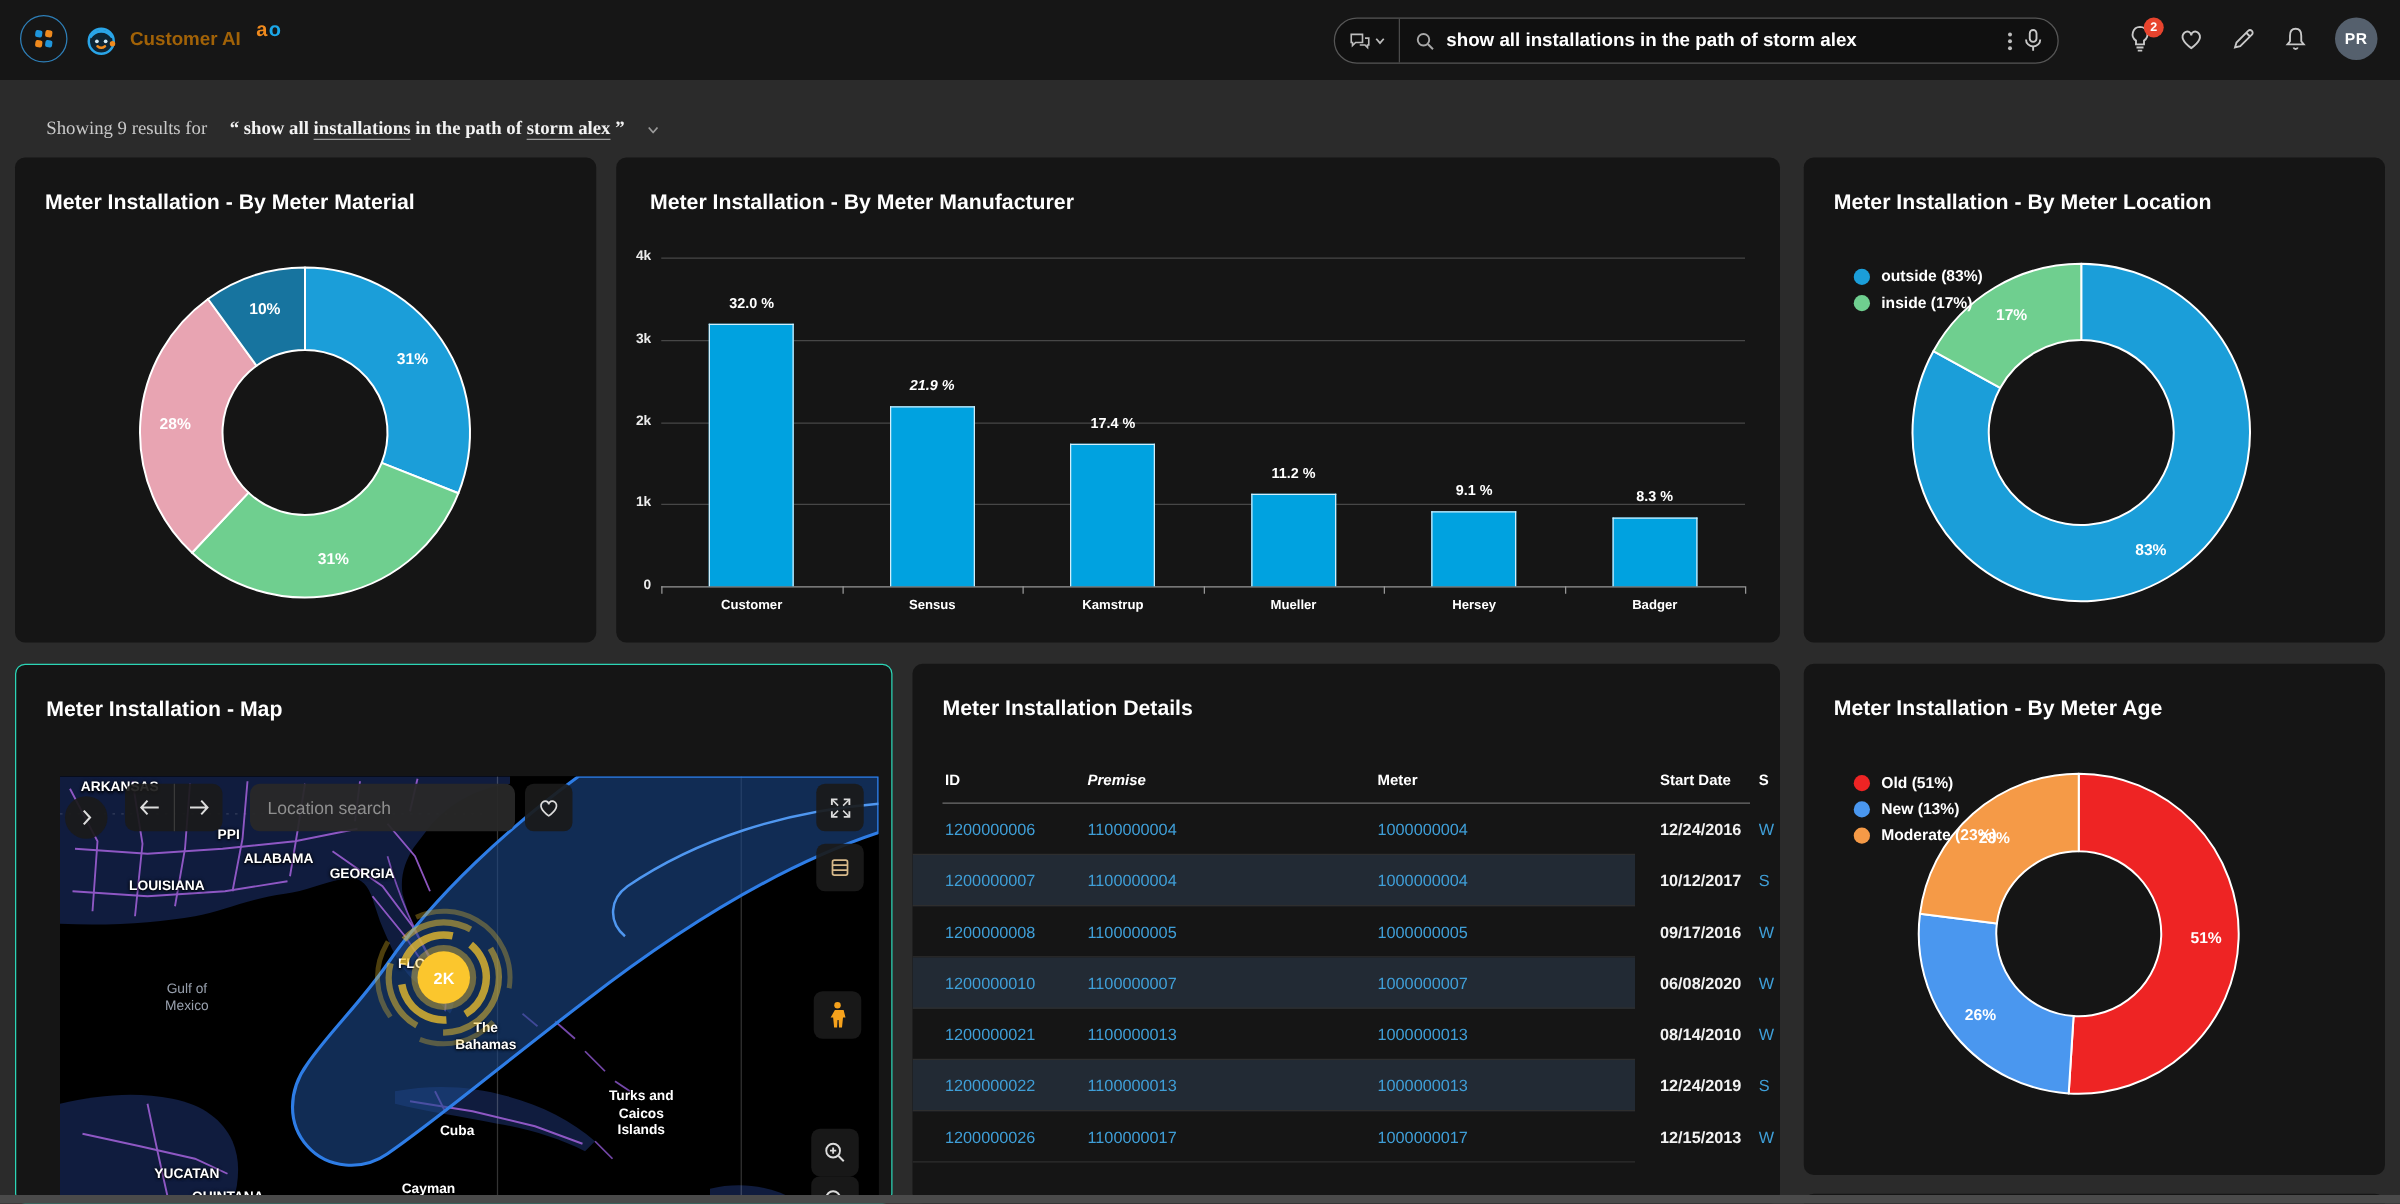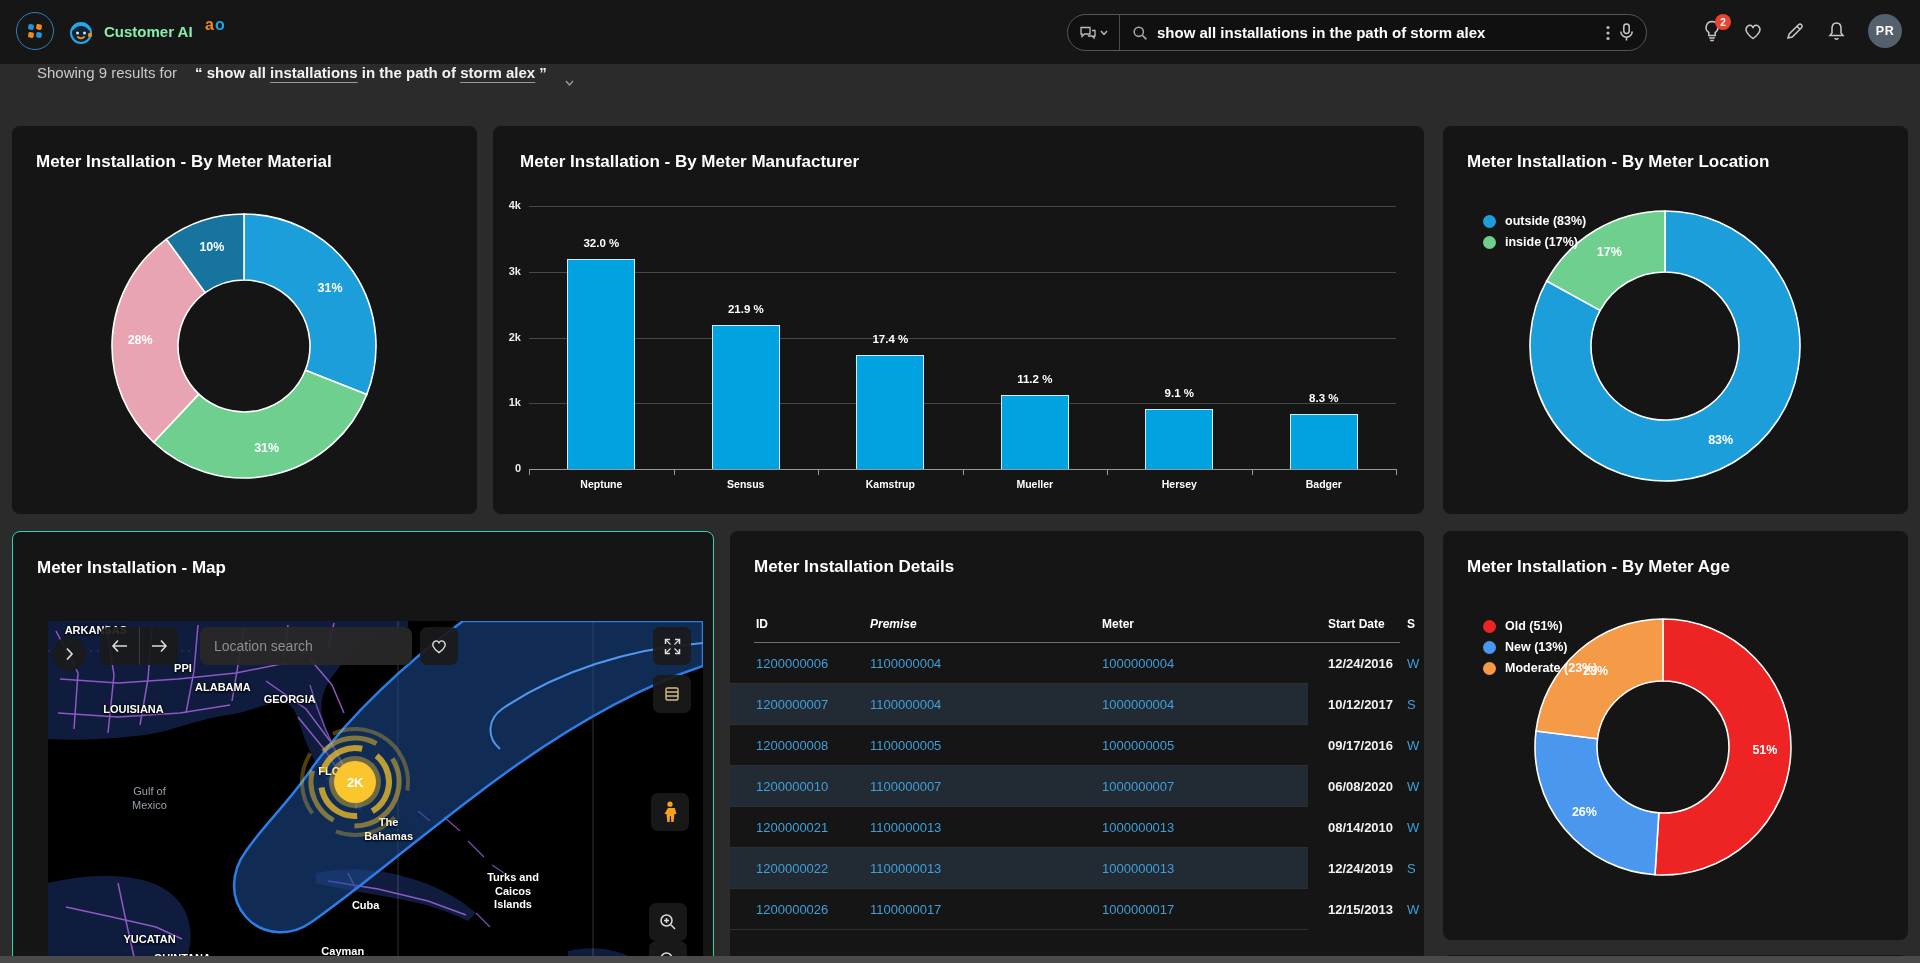--- a/index.html
+++ b/index.html
@@ -3,35 +3,35 @@
 <meta charset="utf-8">
 <style>
   * { margin:0; padding:0; box-sizing:border-box; }
   html,body { width:1920px; height:963px; overflow:hidden; }
   body { background:#2b2b2b; font-family:"Liberation Sans", sans-serif; position:relative; color:#fff; }
 
   
   .topbar { position:absolute; left:0; top:0; width:1920px; height:64px; background:#161616; z-index:20; }
   .app-btn { position:absolute; left:16px; top:12px; width:38px; height:38px; border:1.5px solid #2e7fb8; border-radius:50%; display:flex; align-items:center; justify-content:center; background:transparent; cursor:pointer; }
   .brand-logo { position:absolute; left:66px; top:17px; width:30px; height:30px; }
-  .brand-name { position:absolute; left:104px; top:23px; font-size:15px; font-weight:bold; color:#86efac; }
+  .brand-name { position:absolute; left:104px; top:23px; font-size:15px; font-weight:bold; color:#a16207; }
   .ao-logo { position:absolute; left:205px; top:16px; font-size:16px; font-weight:800; letter-spacing:1px; }
   .ao-a { color:#f08a1d; } .ao-o { color:#1ba7e8; }
 
   .search-pill { position:absolute; left:1067px; top:14px; width:580px; height:37px; border:1px solid #565656; border-radius:19px; background:#101010; display:flex; align-items:center; }
   .search-mode { width:52px; height:100%; display:flex; align-items:center; justify-content:center; gap:3px; border-right:1px solid #4a4a4a; color:#bdbdbd; cursor:pointer; }
   .search-main { flex:1; display:flex; align-items:center; gap:9px; padding:0 12px; }
   .search-query { flex:1; background:transparent; border:none; outline:none; color:#fff; font-size:15px; font-weight:bold; font-family:"Liberation Sans",sans-serif; }
   .iconbtn { background:transparent; border:none; color:#c8c8c8; cursor:pointer; display:flex; align-items:center; justify-content:center; }
   .top-actions { position:absolute; right:18px; top:14px; display:flex; align-items:center; gap:22px; }
   .badge { position:absolute; left:12px; top:-6px; min-width:16px; height:16px; border-radius:8px; background:#e8442e; color:#fff; font-size:10px; font-weight:bold; display:flex; align-items:center; justify-content:center; padding:0 4px; }
   .avatar { width:34px; height:34px; border-radius:50%; background:#55606d; color:#fff; font-size:12.5px; font-weight:bold; display:flex; align-items:center; justify-content:center; letter-spacing:.5px; cursor:pointer; }
 
   
-  .results-bar { position:absolute; left:0; top:64px; width:1920px; height:48px; display:flex; align-items:flex-start; padding-left:37px; gap:8px; }
+  .results-bar { position:absolute; left:0; top:64px; width:1920px; height:48px; display:flex; align-items:flex-end; padding-left:37px; gap:8px;font-family:Liberation Serif, serif; }
   .results-prefix { color:#c9c9c9; font-size:15px; }
   .results-query { color:#f2f2f2; font-size:15px; font-weight:bold; margin-left:10px; }
   .results-query .uline { text-decoration:underline; text-decoration-color:#9a9a9a; text-underline-offset:4px; }
   .results-caret { color:#9a9a9a; margin-left:10px; margin-top:8px; }
 
   
   .card { position:absolute; background:#151515; border-radius:8px; overflow:hidden; }
   .card-title { position:absolute; left:24px; top:26px; font-size:17px; font-weight:bold; color:#fff; z-index:3; }
   #card-material { left:12px; top:126px; width:465px; height:388px; }
   #card-manufacturer { left:493px; top:126px; width:931px; height:388px; }
@@ -217,23 +217,23 @@
       <div class="tick-label" style="top: 73px;">4k</div>
       <div class="axis-tick" style="left: 36px; top: 343px;"></div>
       <div class="axis-tick" style="left: 180.5px; top: 343px;"></div>
       <div class="axis-tick" style="left: 325px; top: 343px;"></div>
       <div class="axis-tick" style="left: 469.5px; top: 343px;"></div>
       <div class="axis-tick" style="left: 614px; top: 343px;"></div>
       <div class="axis-tick" style="left: 758.5px; top: 343px;"></div>
       <div class="axis-tick" style="left: 903px; top: 343px;"></div>
       <div class="bar" style="left: 74.3px; top: 132.6px; width: 68px; height: 210.4px; background: rgb(0, 162, 224); border-top: 1px solid rgb(207, 238, 251); border-right: 1px solid rgb(207, 238, 251); border-left: 1px solid rgb(207, 238, 251); border-image: initial; border-bottom: none;"></div>
       <div class="bar-label" style="left: 63.3px; top: 110.6px; width: 90px;">32.0 %</div>
-      <div class="cat-label" style="left: 48.3px; top: 352px; width: 120px;">Neptune</div>
+      <div class="cat-label" style="left: 48.3px; top: 352px; width: 120px;">Customer</div>
       <div class="bar" style="left: 218.8px; top: 199px; width: 68px; height: 144px; background: rgb(0, 162, 224); border-top: 1px solid rgb(207, 238, 251); border-right: 1px solid rgb(207, 238, 251); border-left: 1px solid rgb(207, 238, 251); border-image: initial; border-bottom: none;"></div>
-      <div class="bar-label" style="left: 207.8px; top: 177px; width: 90px;">21.9 %</div>
+      <div class="bar-label" style="left: 207.8px; top: 177px; width: 90px; font-style: italic;">21.9 %</div>
       <div class="cat-label" style="left: 192.8px; top: 352px; width: 120px;">Sensus</div>
       <div class="bar" style="left: 363.3px; top: 228.6px; width: 68px; height: 114.4px; background: rgb(0, 162, 224); border-top: 1px solid rgb(207, 238, 251); border-right: 1px solid rgb(207, 238, 251); border-left: 1px solid rgb(207, 238, 251); border-image: initial; border-bottom: none;"></div>
       <div class="bar-label" style="left: 352.3px; top: 206.6px; width: 90px;">17.4 %</div>
       <div class="cat-label" style="left: 337.3px; top: 352px; width: 120px;">Kamstrup</div>
       <div class="bar" style="left: 507.8px; top: 269.4px; width: 68px; height: 73.6px; background: rgb(0, 162, 224); border-top: 1px solid rgb(207, 238, 251); border-right: 1px solid rgb(207, 238, 251); border-left: 1px solid rgb(207, 238, 251); border-image: initial; border-bottom: none;"></div>
       <div class="bar-label" style="left: 496.8px; top: 247.4px; width: 90px;">11.2 %</div>
       <div class="cat-label" style="left: 481.8px; top: 352px; width: 120px;">Mueller</div>
       <div class="bar" style="left: 652.3px; top: 283.2px; width: 68px; height: 59.8px; background: rgb(0, 162, 224); border-top: 1px solid rgb(207, 238, 251); border-right: 1px solid rgb(207, 238, 251); border-left: 1px solid rgb(207, 238, 251); border-image: initial; border-bottom: none;"></div>
       <div class="bar-label" style="left: 641.3px; top: 261.2px; width: 90px;">9.1 %</div>
       <div class="cat-label" style="left: 626.3px; top: 352px; width: 120px;">Hersey</div>

